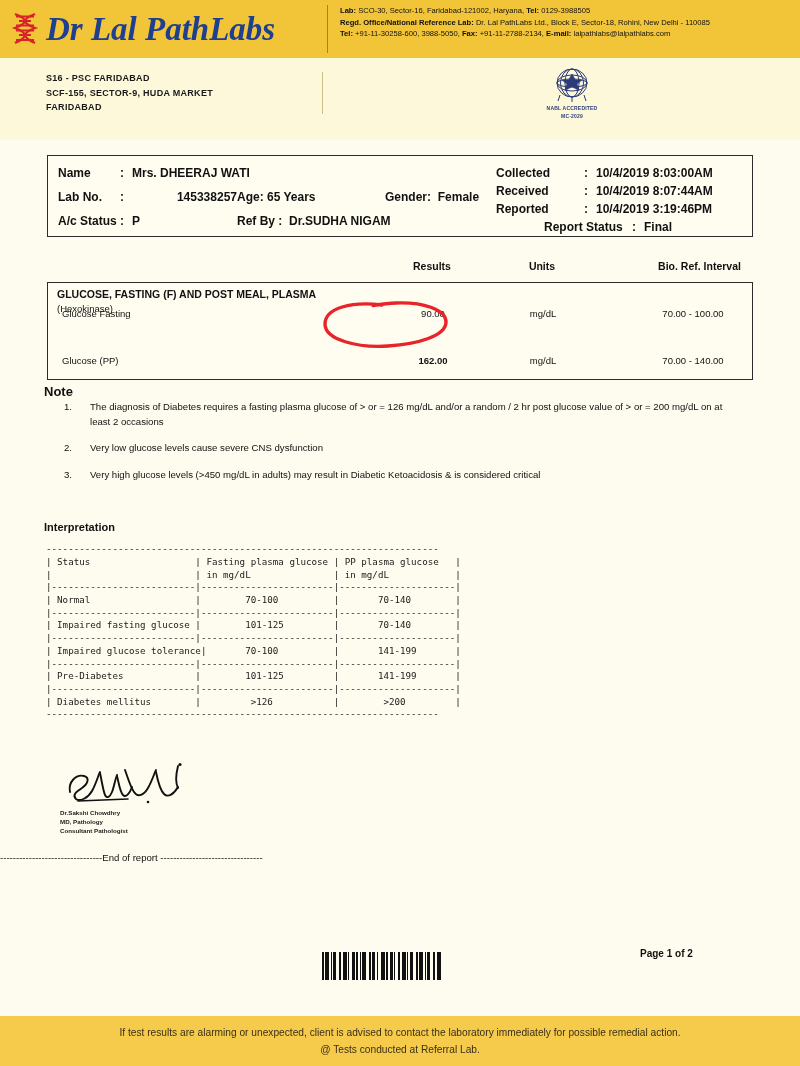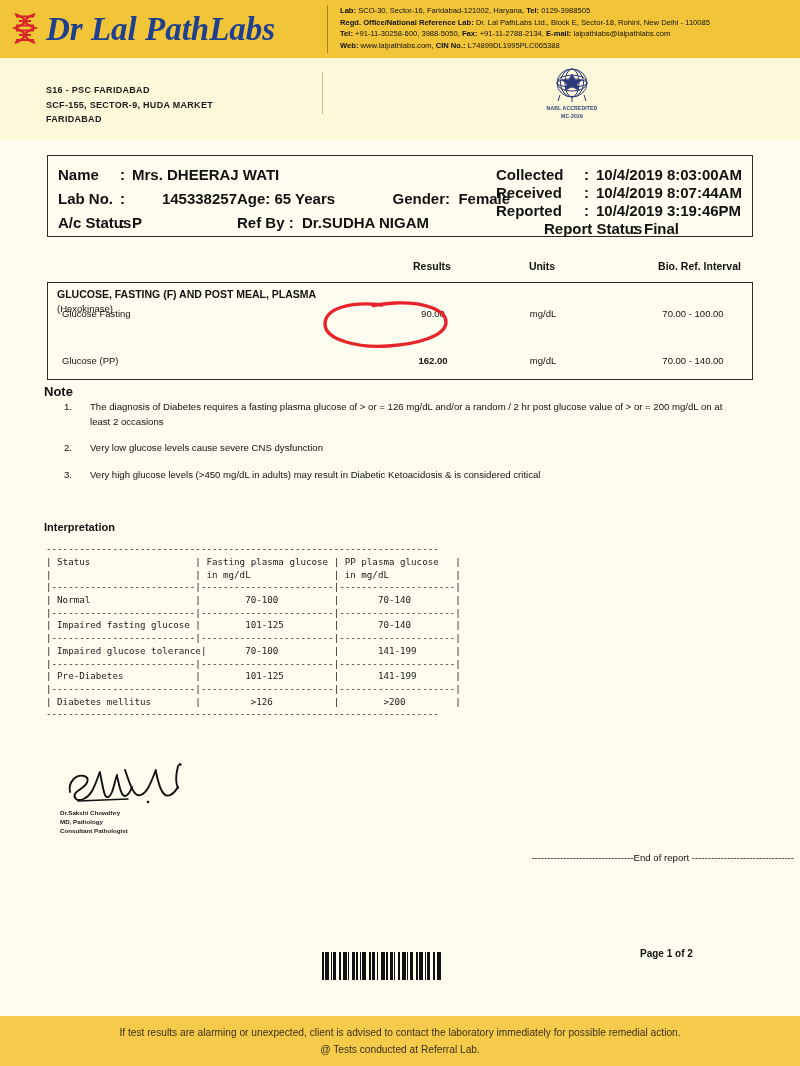--- a/index.html
+++ b/index.html
@@ -78,21 +78,20 @@
     background: #fdf8d9;
   }
   .branch-addr {
     position: absolute;
     left: 46px; top: 71px;
     font-size: 9px;
     font-weight: bold;
     color: #1a1a1a;
     line-height: 14.5px;
     letter-spacing: 0.3px;
-    margin-top: 12px;
   }
   .branch-vline {
     position: absolute;
     left: 322px; top: 72px;
     width: 1px; height: 42px;
     background: #c9c08c;
   }
   .nabl {
     position: absolute;
     left: 542px; top: 66px;
@@ -111,21 +110,21 @@
 
   
   .patient-box {
     position: absolute;
     left: 47px; top: 155px;
     width: 706px; height: 82px;
     border: 1px solid #2b2b2b;
     box-sizing: border-box;
     background: #fffdf0;
   }
-  .pt-row { position: absolute; font-size: 15px; color: #111; font-weight: bold; white-space: nowrap; }
+  .pt-row { position: absolute; font-size: 12px; color: #111; font-weight: bold; white-space: nowrap; }
   .pt-label { font-weight: bold; }
   .pt-colon { display:inline-block; width: 12px; }
   .pt-val { font-weight: bold; }
 
   
   .res-head {
     position: absolute;
     left: 47px; top: 260px;
     width: 706px; height: 18px;
     font-size: 10.5px; font-weight: bold; color: #111;
@@ -181,21 +180,21 @@
     white-space: pre;
     letter-spacing: 0px;
   }
 
   
   .sig-img { position: absolute; left: 62px; top: 762px; width: 160px; height: 46px; }
   .sig-lines { position: absolute; left: 60px; top: 808px; font-size: 6.2px; font-weight: bold; color: #222; line-height: 9px; }
 
   .endline {
     position: absolute; left: 0; top: 852px; width: 794px;
-    text-align: right; font-size: 9.6px; color: #111;
+    text-align: left; font-size: 9.6px; color: #111;
   }
 
   
   .barcode { position: absolute; left: 322px; top: 952px; height: 28px; display: flex; align-items: stretch; }
   .barcode i { display: block; background: #111; height: 28px; }
   .pagenum {
     position: absolute; left: 640px; top: 948px;
     font-size: 10px; font-weight: bold; color: #111;
   }
 
@@ -237,23 +236,20 @@
     <div class="contact-block">
       <div>
         <b>Lab:</b><span> SCO-30, Sector-16, Faridabad-121002, Haryana, </span><b>Tel:</b><span> 0129-3988505</span>
       </div>
       <div>
         <b>Regd. Office/National Reference Lab:</b><span> Dr. Lal PathLabs Ltd., Block E, Sector-18, Rohini, New Delhi - 110085</span>
       </div>
       <div>
         <b>Tel:</b><span> +91-11-30258-600, 3988-5050, </span><b>Fax:</b><span> +91-11-2788-2134, </span><b>E-mail:</b><span> lalpathlabs@lalpathlabs.com</span>
       </div>
-      <div>
-        <b>Web:</b><span> www.lalpathlabs.com, </span><b>CIN No.:</b><span> L74899DL1995PLC065388</span>
-      </div>
     </div>
   </div>
 
   <div class="branch-band"></div>
   <div class="branch-addr">
     <div>S16 - PSC FARIDABAD</div>
     <div>SCF-155, SECTOR-9, HUDA MARKET</div>
     <div>FARIDABAD</div>
   </div>
   <div class="branch-vline"></div>

